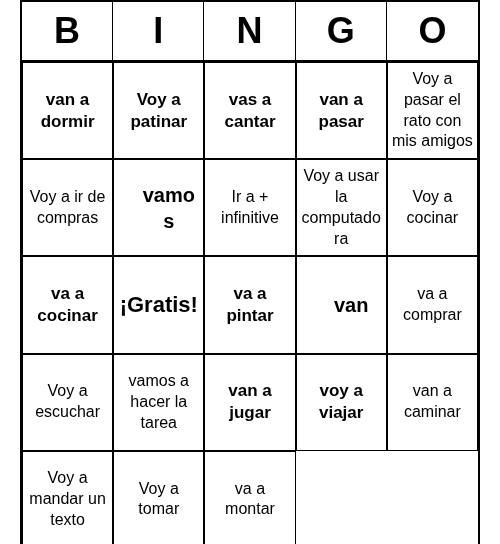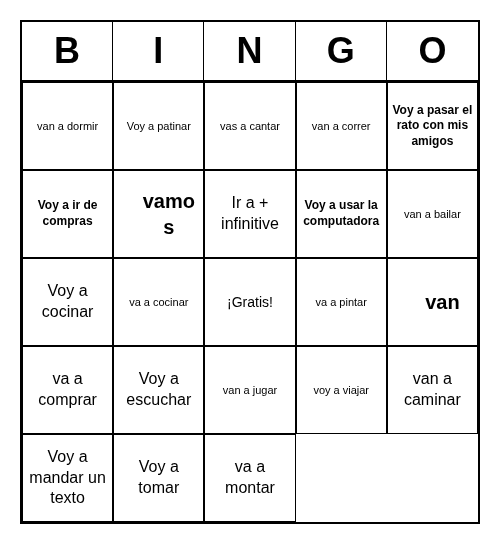--- a/index.html
+++ b/index.html
@@ -47,61 +47,60 @@
       font-size: 16px;
       line-height: 1.3;
       word-break: break-word;
     }
     .bingo-cell.large-text {
       font-size: 20px;
       font-weight: bold;
       padding-left: 24px;
     }
     .bingo-cell.medium-text {
-      font-size: 11px;
-      font-weight: normal;
+      font-size: 17px;
+      font-weight: bold;
     }
     .bingo-cell.small-text {
-      font-size: 12px;
-      font-weight: bold;
+      font-size: 16px;
     }
     .bingo-cell.gratis {
-      font-size: 14px;
-      font-weight: normal;
+      font-size: 22px;
+      font-weight: bold;
     }
   </style>
 </head>
 <body>
 
 <div class="bingo-card">
   <div class="bingo-header">
   <div class="bingo-header-cell">B</div>
       <div class="bingo-header-cell">I</div>
       <div class="bingo-header-cell">N</div>
       <div class="bingo-header-cell">G</div>
       <div class="bingo-header-cell">O</div>
     </div>
   <div class="bingo-grid">
   <div class="bingo-cell medium-text">van a dormir</div>
       <div class="bingo-cell medium-text">Voy a patinar</div>
       <div class="bingo-cell medium-text">vas a cantar</div>
-      <div class="bingo-cell medium-text">van a correr</div>
+      <div class="bingo-cell medium-text">van a pasar</div>
       <div class="bingo-cell small-text">Voy a pasar el rato con mis amigos</div>
       <div class="bingo-cell small-text">Voy a ir de compras</div>
       <div class="bingo-cell large-text">vamos</div>
       <div class="bingo-cell">Ir a + infinitive</div>
       <div class="bingo-cell small-text">Voy a usar la computadora</div>
-      <div class="bingo-cell medium-text">van a bailar</div>
       <div class="bingo-cell">Voy a cocinar</div>
       <div class="bingo-cell medium-text">va a cocinar</div>
       <div class="bingo-cell gratis">¡Gratis!</div>
       <div class="bingo-cell medium-text">va a pintar</div>
       <div class="bingo-cell large-text">van</div>
       <div class="bingo-cell">va a comprar</div>
       <div class="bingo-cell">Voy a escuchar</div>
+      <div class="bingo-cell small-text">vamos a hacer la tarea</div>
       <div class="bingo-cell medium-text">van a jugar</div>
       <div class="bingo-cell medium-text">voy a viajar</div>
       <div class="bingo-cell">van a caminar</div>
       <div class="bingo-cell">Voy a mandar un texto</div>
       <div class="bingo-cell">Voy a tomar</div>
       <div class="bingo-cell">va a montar</div>
     </div>
 </div>
 
 </body></html>

